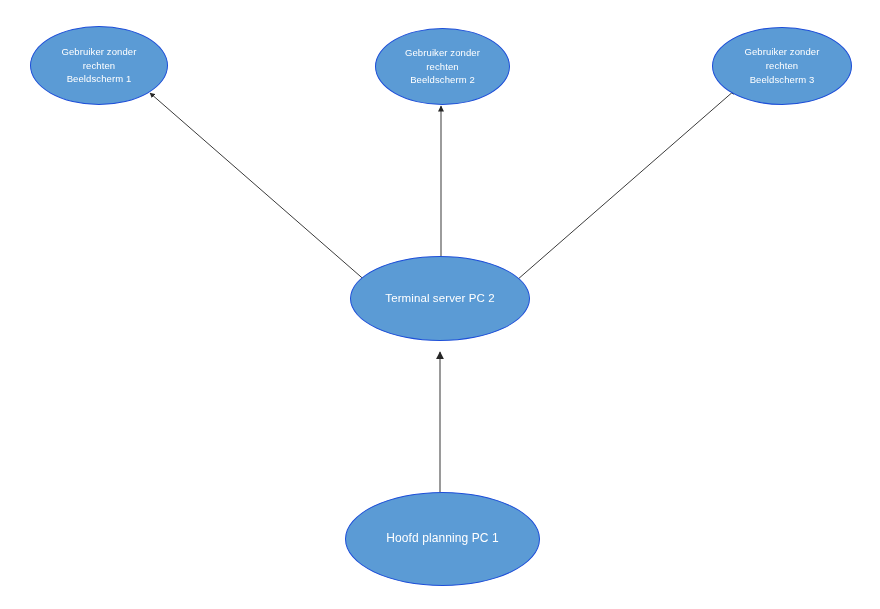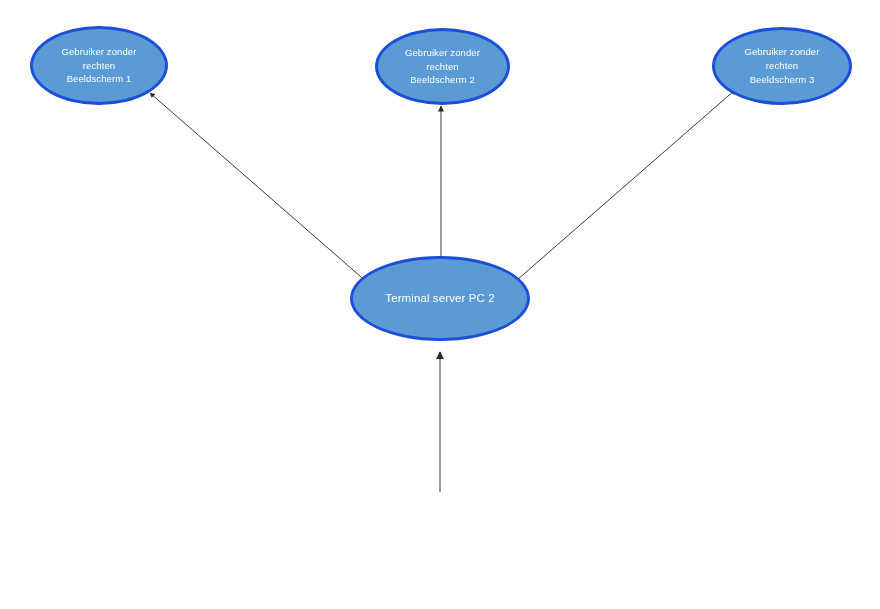--- a/index.html
+++ b/index.html
@@ -23,21 +23,21 @@
     left: 0;
     top: 0;
     width: 880px;
     height: 609px;
   }
   .node {
     position: absolute;
     box-sizing: border-box;
     border-radius: 50%;
     background: #5B9BD5;
-    border: 3px solid #1d4ed8;
+    border: 1px solid #1d4ed8;
     display: flex;
     align-items: center;
     justify-content: center;
     text-align: center;
     color: #FFFFFF;
     z-index: 3;
   }
   .node-label {
     display: block;
     line-height: 1.45;
@@ -94,14 +94,17 @@
   <div class="node node-small" style="left:712px; top:27px; width:140px; height:78px;">
     <span class="node-label">Gebruiker zonder
 rechten
 Beeldscherm 3</span>
   </div>
 
   <div class="node node-medium" style="left:350px; top:256px; width:180px; height:85px;">
     <span class="node-label">Terminal server PC 2</span>
   </div>
 
+  <div class="node node-large" style="left:345px; top:492px; width:195px; height:94px;">
+    <span class="node-label">Hoofd planning PC 1</span>
+  </div>
 
 </div>
 
 </body></html>

